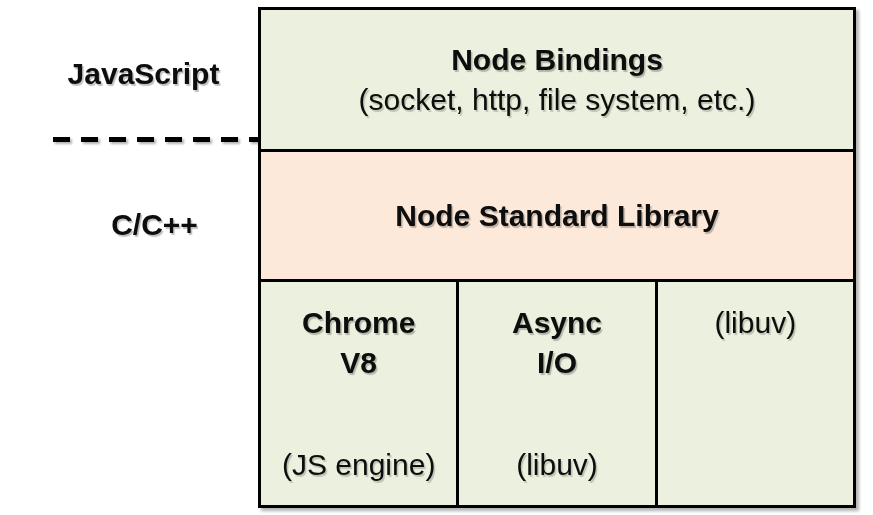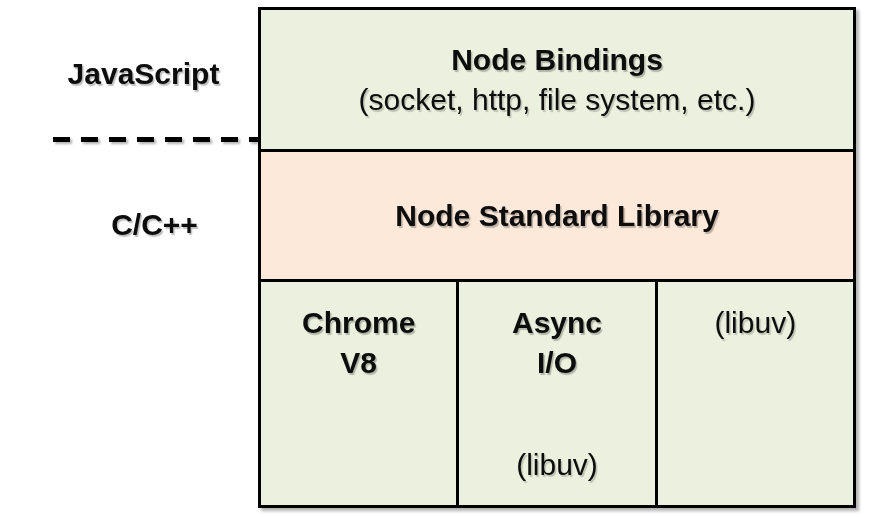--- a/index.html
+++ b/index.html
@@ -124,20 +124,21 @@
 
     <div class="layer layer-standard-library">
       <div class="title">Node Standard Library</div>
     </div>
 
     <div class="layer layer-components">
 
       <div class="component-cell">
         <div class="title">Chrome
 V8</div>
+        <div class="subtitle">(JS engine)</div>
       </div>
 
       <div class="component-cell">
         <div class="title">Async
 I/O</div>
         <div class="subtitle">(libuv)</div>
       </div>
 
       <div class="component-cell">
         <div class="subtitle">(libuv)</div>

